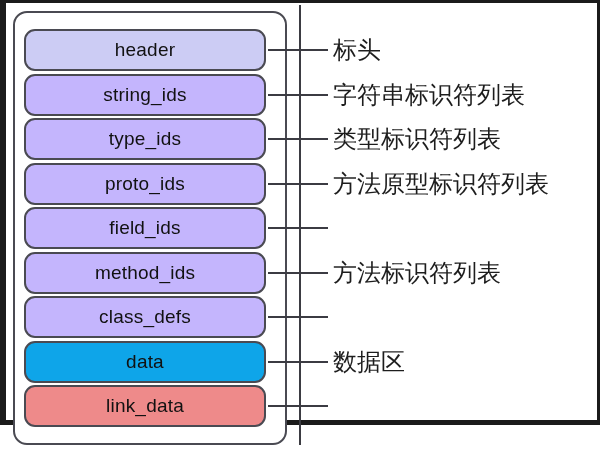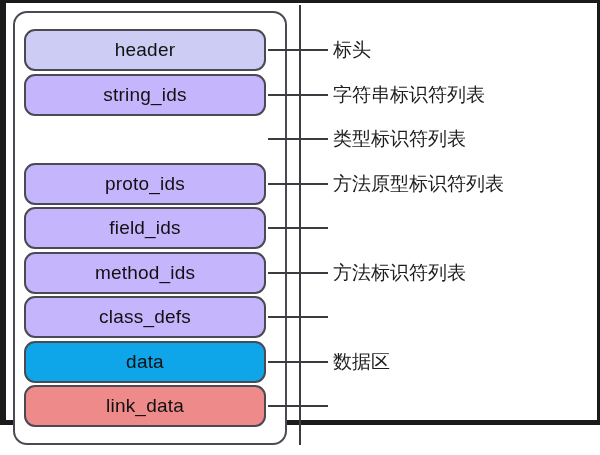--- a/index.html
+++ b/index.html
@@ -87,21 +87,21 @@
     width: 60px;
     height: 2px;
     background: #3b3b42;
   }
 
   .annotation {
     position: absolute;
     left: 327px;
     top: 50%;
     transform: translateY(-50%);
-    font-size: 19px;
+    font-size: 24px;
     color: #1d1d1d;
     white-space: nowrap;
     font-family: "DejaVu Sans", "Liberation Sans", sans-serif;
   }
 </style>
 </head>
 <body>
 
 <div id="canvas">
 
@@ -114,20 +114,21 @@
         <div class="box header">header</div>
         <div class="leader"></div>
         <div class="annotation">标头</div>
       </div>
       <div class="row" style="top: 70.5px;">
         <div class="box ids">string_ids</div>
         <div class="leader"></div>
         <div class="annotation">字符串标识符列表</div>
       </div>
       <div class="row" style="top: 115px;">
+        <div class="box ids">type_ids</div>
         <div class="leader"></div>
         <div class="annotation">类型标识符列表</div>
       </div>
       <div class="row" style="top: 159.5px;">
         <div class="box ids">proto_ids</div>
         <div class="leader"></div>
         <div class="annotation">方法原型标识符列表</div>
       </div>
       <div class="row" style="top: 204px;">
         <div class="box ids">field_ids</div>

